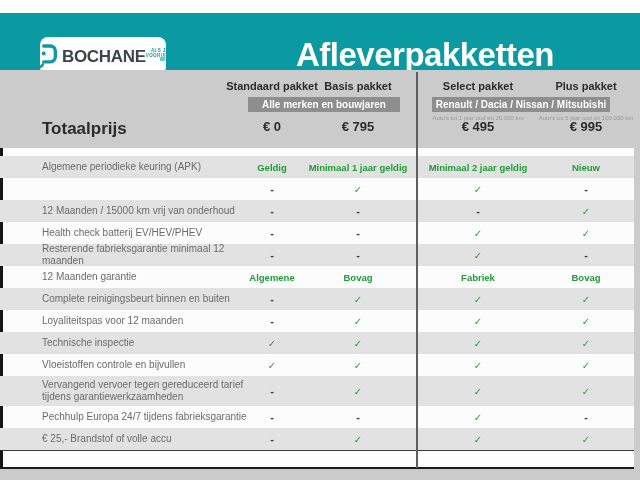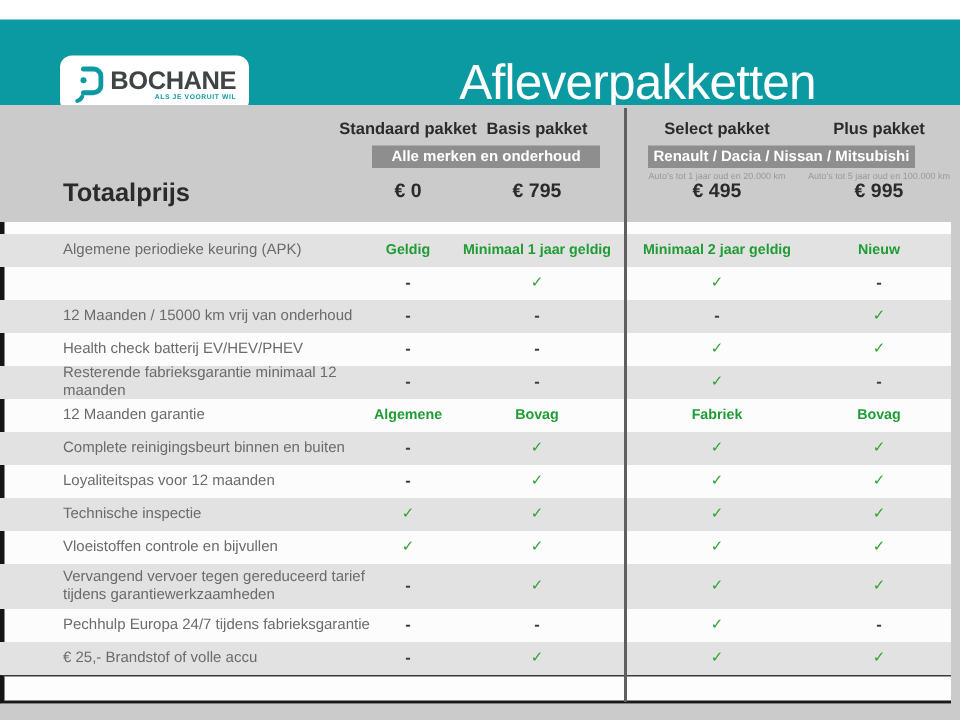--- a/index.html
+++ b/index.html
@@ -12,32 +12,32 @@
   
   .teal-band{
     position:absolute;left:0;top:13px;width:640px;height:57px;
     background:#0b9aa2;
   }
   .logo-card{
     position:absolute;left:40px;top:24px;width:126px;height:38px;
     background:#ffffff;border-radius:8px;
     display:flex;align-items:center;justify-content:center;gap:5px;
   }
-  .logo-textwrap{display:flex;flex-direction:column;line-height:1;justify-content:space-between;}
+  .logo-textwrap{display:flex;flex-direction:row;line-height:1;justify-content:space-between;}
   .logo-brand{
     font-size:17px;font-weight:600;color:#3f4447;letter-spacing:-0.3px;
   }
   .logo-tagline{
     font-size:4.5px;font-weight:700;color:#0b9aa2;text-align:right;
     letter-spacing:0.4px;margin-top:1.5px;
   }
   .page-title{
     position:absolute;left:210px;top:13px;width:430px;height:57px;
     display:flex;align-items:center;justify-content:center;
-    color:#ffffff;font-size:33px;font-weight:400;letter-spacing:-0.5px;
+    color:#ffffff;font-size:33px;font-weight:700;letter-spacing:-0.5px;
   }
   
   .content-bg{
     position:absolute;left:0;top:70px;width:640px;height:410px;
     background:#cbcbcb;
   }
   .col-name{
     position:absolute;top:80px;width:120px;text-align:center;
     font-size:11px;font-weight:700;color:#2b2b2b;
   }
@@ -114,21 +114,21 @@
   <div class="page-title">Afleverpakketten</div>
 </div>
 
 <div class="content-bg"></div>
 
 <span class="col-name c0">Standaard pakket</span>
 <span class="col-name c1">Basis pakket</span>
 <span class="col-name c2">Select pakket</span>
 <span class="col-name c3">Plus pakket</span>
 
-<span class="group-badge g0">Alle merken en onderhoud</span>
+<span class="group-badge g0">Alle merken en bouwjaren</span>
 <span class="group-badge g1">Renault / Dacia / Nissan / Mitsubishi</span>
 
 <span class="col-note c2">Auto's tot 1 jaar oud en 20.000 km</span>
 <span class="col-note c3">Auto's tot 5 jaar oud en 100.000 km</span>
 
 <span class="total-label">Totaalprijs</span>
 <span class="price c0">€ 0</span>
 <span class="price c1">€ 795</span>
 <span class="price c2">€ 495</span>
 <span class="price c3">€ 995</span>

